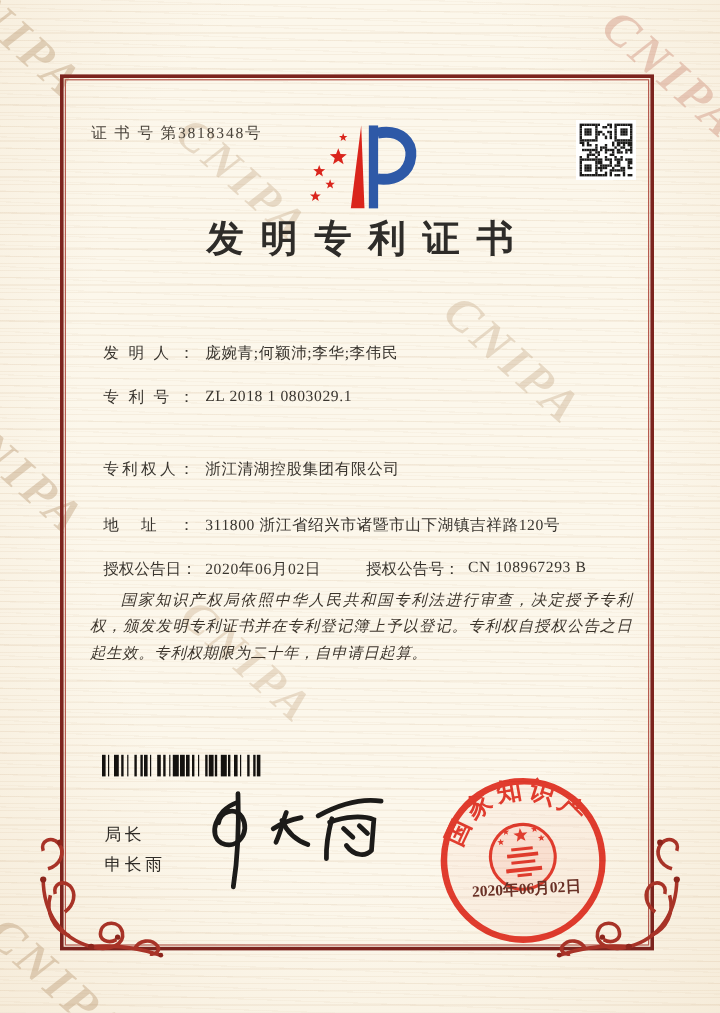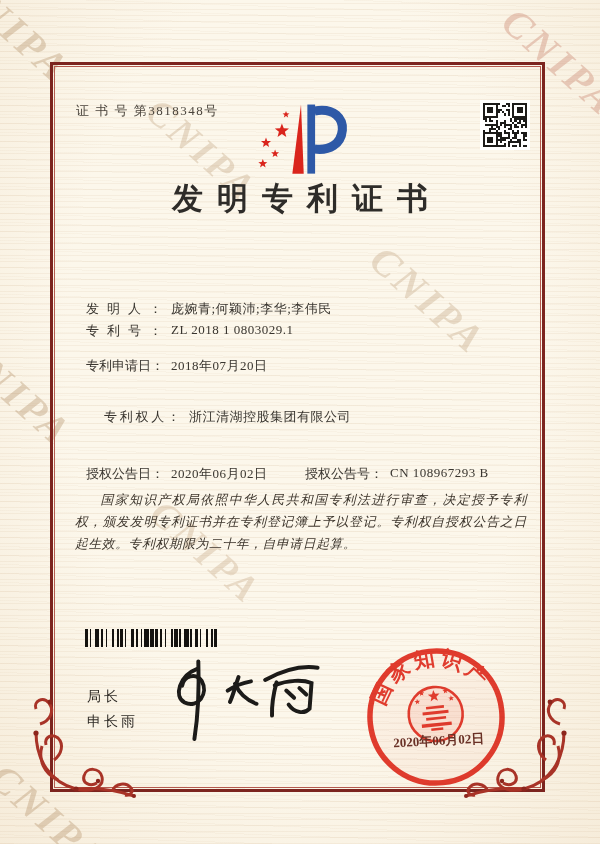--- a/index.html
+++ b/index.html
@@ -554,31 +554,31 @@
     <polygon fill="#da251c" points="16.50,42.20 17.93,46.03 22.02,46.21 18.82,48.75 19.91,52.69 16.50,50.44 13.09,52.69 14.18,48.75 10.98,46.21 15.07,46.03"></polygon>
     <polygon fill="#da251c" points="26.50,55.40 27.64,58.44 30.87,58.58 28.34,60.60 29.20,63.72 26.50,61.93 23.80,63.72 24.66,60.60 22.13,58.58 25.36,58.44"></polygon>
     <polygon fill="#da251c" points="13.00,65.80 14.28,69.23 17.95,69.39 15.08,71.67 16.06,75.21 13.00,73.18 9.94,75.21 10.92,71.67 8.05,69.39 11.72,69.23"></polygon>
     <polygon points="55,6 45.5,82 58,82" fill="#da251c"></polygon>
     <rect x="62" y="6" width="8.5" height="76" fill="#2e59a7"></rect>
     <path d="M70 13 C92 9 101.5 22 100.5 34 C99 50 86 57 70 55" fill="none" stroke="#2e59a7" stroke-width="10"></path>
   </svg>
 
   <div class="title">发明专利证书</div>
 
-  <div class="frow" style="top:300px;">
+  <div class="frow" style="top:285px;">
     <span class="flabel">发明人：</span><span class="fval">庞婉青;何颖沛;李华;李伟民</span>
   </div>
   <div class="frow" style="top:322px;">
     <span class="flabel">专利号：</span><span class="fval">ZL 2018 1 0803029.1</span>
   </div>
-  <div class="frow" style="top:357px;">
-    <span class="flabel">专利申请日：</span><span class="fval">2018年07月20日</span>
-  </div>
-  <div class="frow" style="top:408px;margin-left:18px;">
+  <div class="frow" style="top:382px;">
     <span class="flabel">专利权人：</span><span class="fval">浙江清湖控股集团有限公司</span>
+  </div>
+  <div class="frow" style="top:429px;">
+    <span class="flabel">地址：</span><span class="fval">311800 浙江省绍兴市诸暨市山下湖镇吉祥路120号</span>
   </div>
   <div class="frow" style="top:465px;">
     <span class="flabel">授权公告日：</span><span class="fval">2020年06月02日</span>
   </div>
   <div class="frow2" style="left:305px;top:465px;">
     <span class="flabel">授权公告号：</span><span class="fval">CN 108967293 B</span>
   </div>
 
   <div class="body-text">
     <p>国家知识产权局依照中华人民共和国专利法进行审查，决定授予专利权，颁发发明专利证书并在专利登记簿上予以登记。专利权自授权公告之日起生效。专利权期限为二十年，自申请日起算。</p>

